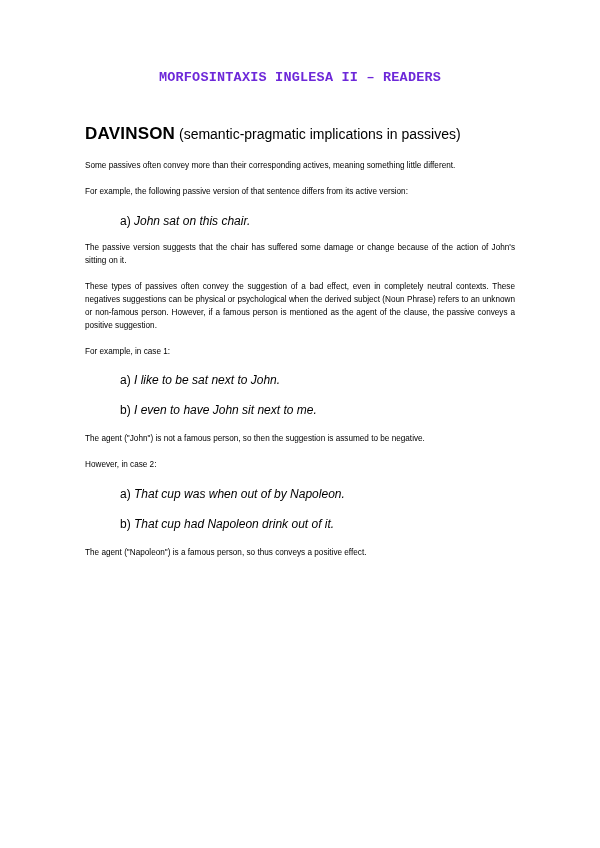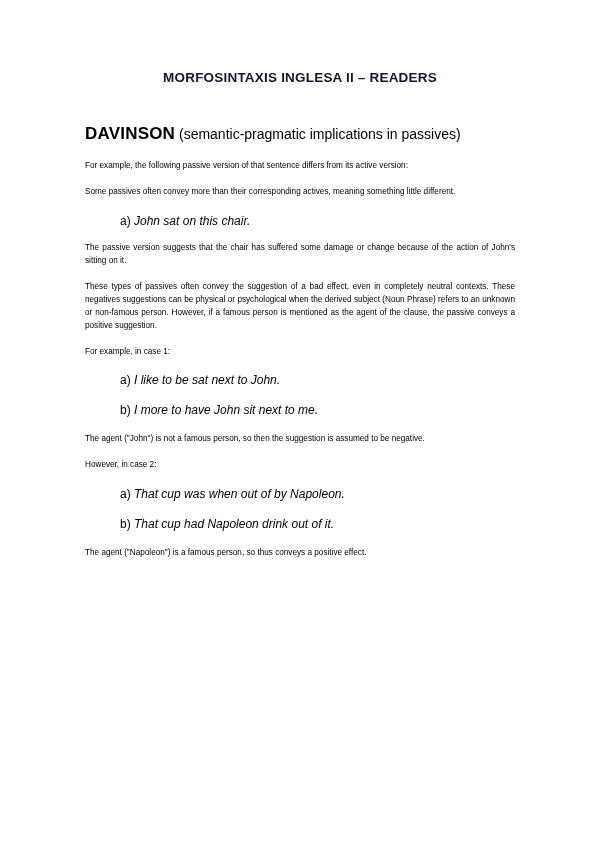--- a/index.html
+++ b/index.html
@@ -24,21 +24,22 @@
     left: 85px;
     top: 70px;
     width: 430px;
   }
   .doc-title {
     font-size: 13.5px;
     font-weight: bold;
     text-align: center;
     letter-spacing: 0.2px;
     margin: 0 0 38px 0;
-    color: #0f172a;
+    color: #6d28d9;
+    font-family: Liberation Mono, monospace;
   }
   .section-head {
     margin: 0 0 14px 0;
     font-size: 8.6px;
     line-height: 1.35;
     color: #000;
   }
   .section-head .author {
     font-size: 17px;
     font-weight: bold;
@@ -74,41 +75,41 @@
 
 <div class="page">
   <div class="content">
 
     <h1 class="doc-title">MORFOSINTAXIS INGLESA II – READERS</h1>
 
     <p class="section-head">
       <span class="author">DAVINSON</span><span class="subtitle"> (semantic-pragmatic implications in passives)</span>
     </p>
 
+    <p class="para">Some passives often convey more than their corresponding actives, meaning something little different.</p>
+
     <p class="para">For example, the following passive version of that sentence differs from its active version:</p>
-
-    <p class="para">Some passives often convey more than their corresponding actives, meaning something little different.</p>
 
     <p class="example tight">
       <span>a) </span><span class="it">John sat on this chair.</span>
     </p>
 
 
     <p class="para">The passive version suggests that the chair has suffered some damage or change because of the action of John's sitting on it.</p>
 
     <p class="para">These types of passives often convey the suggestion of a bad effect, even in completely neutral contexts. These negatives suggestions can be physical or psychological when the derived subject (Noun Phrase) refers to an unknown or non-famous person. However, if a famous person is mentioned as the agent of the clause, the passive conveys a positive suggestion.</p>
 
     <p class="para">For example, in case 1:</p>
 
     <p class="example tight">
       <span>a) </span><span class="it">I like to be sat next to John.</span>
     </p>
 
     <p class="example">
-      <span>b) </span><span class="it">I more to have John sit next to me.</span>
+      <span>b) </span><span class="it">I even to have John sit next to me.</span>
     </p>
 
     <p class="para">The agent ("John") is not a famous person, so then the suggestion is assumed to be negative.</p>
 
     <p class="para">However, in case 2:</p>
 
     <p class="example tight">
       <span>a) </span><span class="it">That cup was when out of by Napoleon.</span>
     </p>
 

